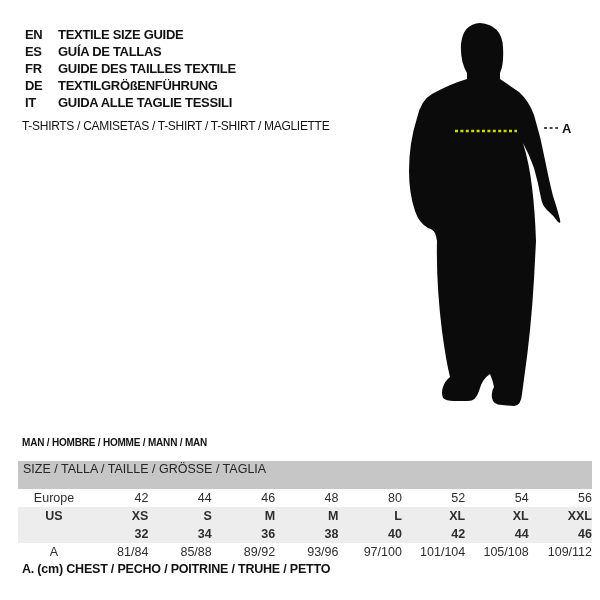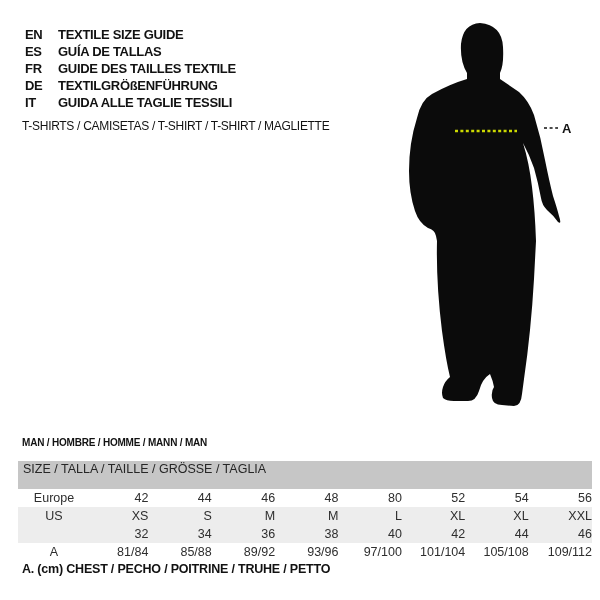--- a/index.html
+++ b/index.html
@@ -18,21 +18,21 @@
   .figure svg{display:block;width:100%;height:100%;}
   .figure text{font-family:"Liberation Sans","DejaVu Sans",sans-serif;font-weight:bold;font-size:13px;fill:#121212;}
   
   .section-title{position:absolute;left:22px;top:421px;height:16px;line-height:16px;font-size:10px;font-weight:bold;letter-spacing:-0.2px;white-space:nowrap;}
   .footnote{position:absolute;left:22px;top:547px;height:16px;line-height:16px;font-size:12.5px;font-weight:bold;letter-spacing:-0.2px;white-space:nowrap;}
   
   .size-table{position:absolute;left:18px;top:447px;width:574px;border-collapse:collapse;table-layout:fixed;font-size:12.5px;color:#2e2e2e;}
   .size-table th{background:#c6c6c6;height:16px;font-weight:normal;text-align:left;padding:0 0 12px 5px;color:#262626;white-space:nowrap;}
   .size-table td{height:18px;padding:0;text-align:right;white-space:nowrap;}
   .size-table td.rowlabel{text-align:center;padding-left:5px;}
-  .size-table tr.band td{background:#ededed;}
+  .size-table tr.band td{background:#ededed;font-weight:bold;}
 </style>
 </head>
 <body>
 
 <div id="stage">
 
   <div class="lang-block">
     <span>EN</span>
     <span>TEXTILE SIZE GUIDE</span>
     <span>ES</span>

